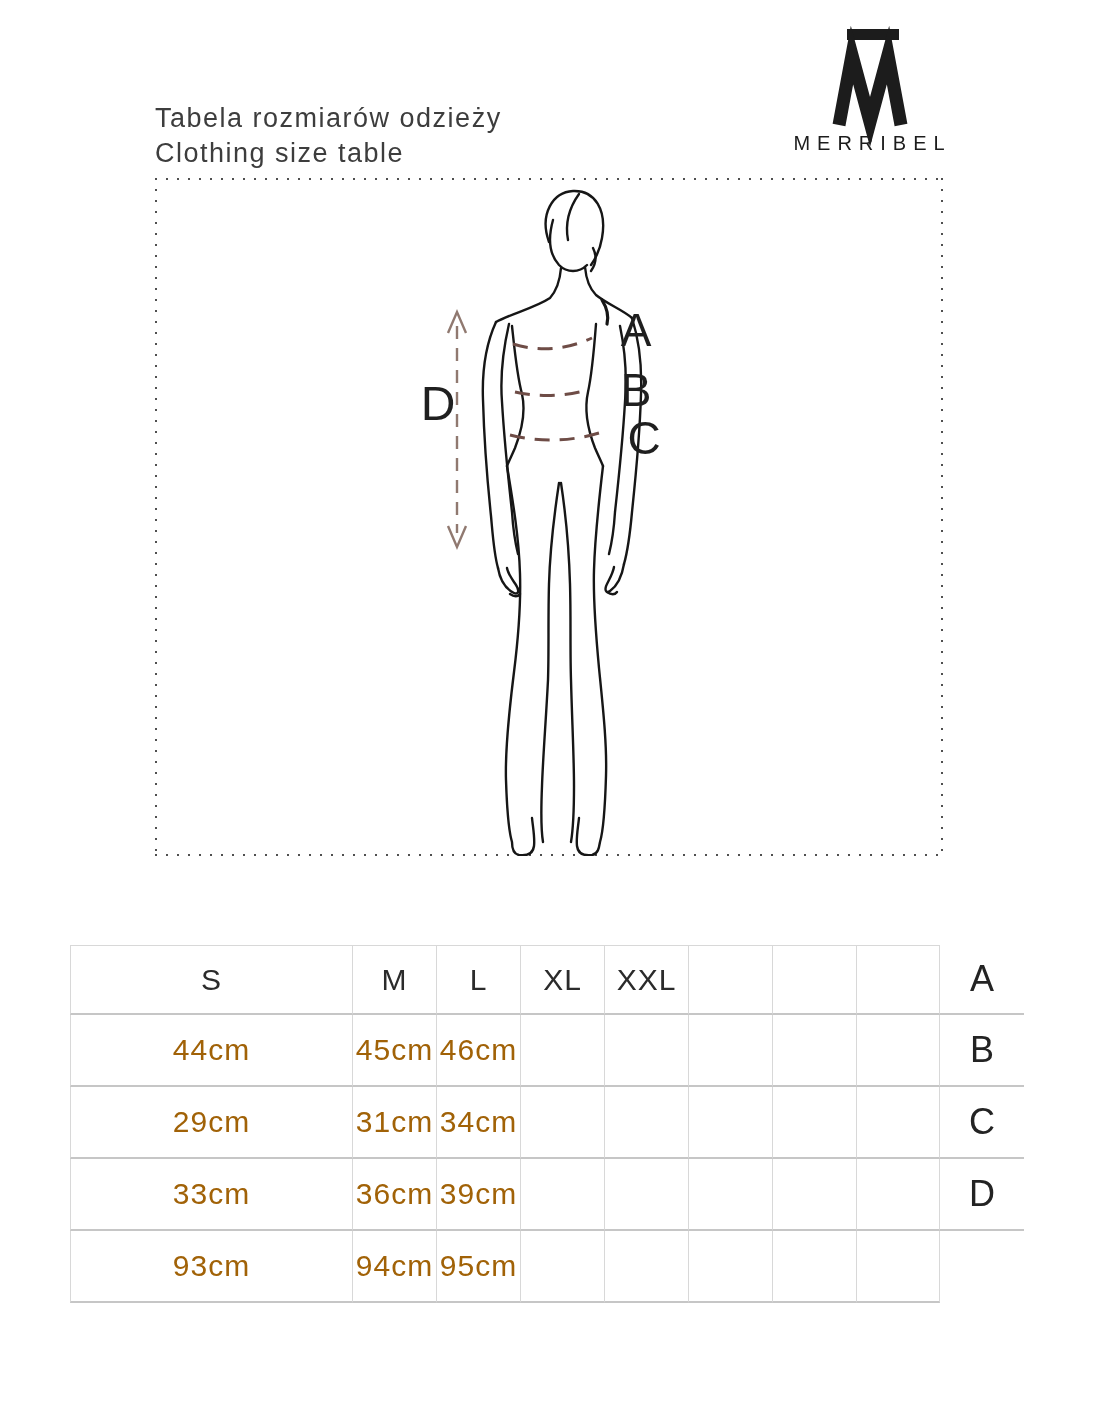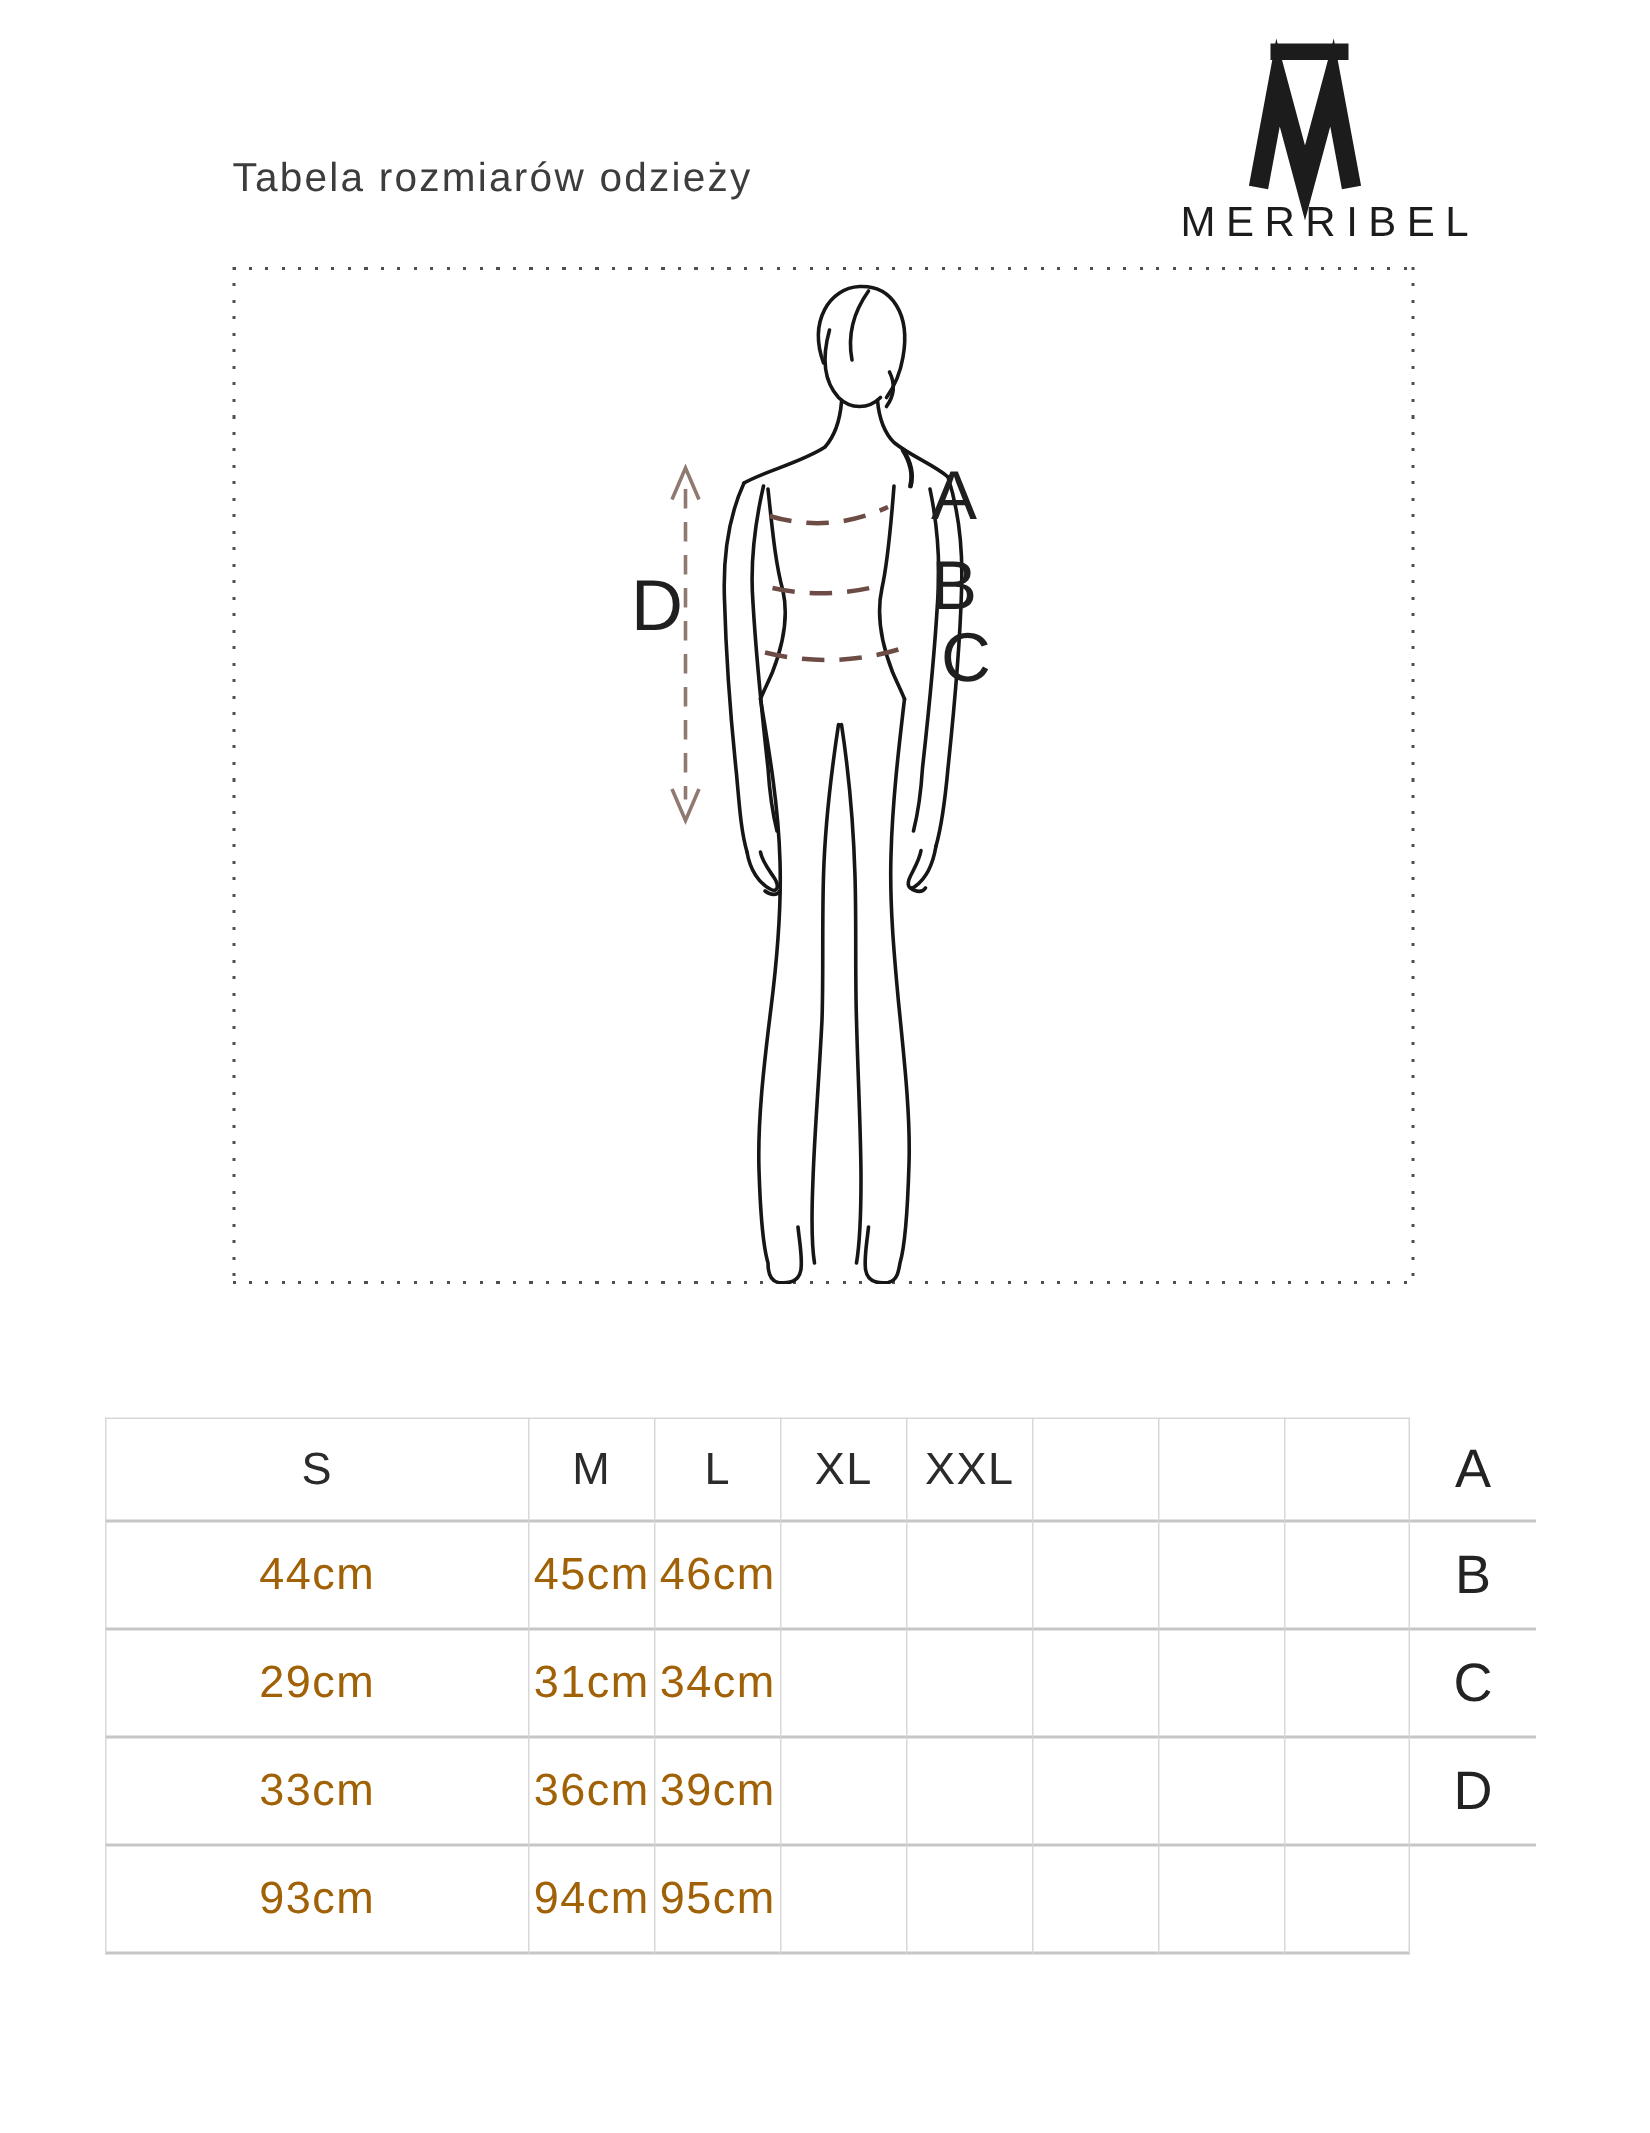--- a/index.html
+++ b/index.html
@@ -15,21 +15,21 @@
   .titles{
     position:absolute;left:155px;top:101px;
     font-size:27px;font-weight:300;color:#3d3d3d;
     letter-spacing:1.5px;line-height:35px;white-space:nowrap;
   }
   
   .logo{position:absolute;left:780px;top:25px;width:178px;height:140px;}
   .logo svg{display:block;}
   .brand-name{
     position:absolute;left:780px;top:132px;width:178px;
-    text-align:center;font-size:28px;font-weight:300;color:#1c1c1c;
+    text-align:center;font-size:20px;font-weight:300;color:#1c1c1c;
     letter-spacing:7px;text-indent:7px;white-space:nowrap;
   }
   
   .diagram{position:absolute;left:155px;top:178px;width:788px;height:678px;}
   .dot-h{position:absolute;left:0;width:788px;height:2px;
     background:repeating-linear-gradient(90deg,#4f4f4f 0 2px,transparent 2px 11px);}
   .dot-v{position:absolute;top:0;width:2px;height:678px;
     background:repeating-linear-gradient(180deg,#4f4f4f 0 2px,transparent 2px 11px);}
   .dot-top{top:0;} .dot-bottom{bottom:0;} .dot-left{left:0;} .dot-right{right:0;}
   .figure-svg{position:absolute;left:0;top:0;}
@@ -61,20 +61,21 @@
   .row-label{font-size:36px;color:#232323;}
   .value{font-size:30px;letter-spacing:1px;color:#a16207;white-space:nowrap;}
 </style>
 </head>
 <body>
 
 <div class="page">
 
   <div class="titles">
     <div>Tabela rozmiarów odzieży</div>
+    <div>Clothing size table</div>
   </div>
 
   <div class="logo">
     <svg width="178" height="140" viewBox="0 0 178 140">
       <rect x="67" y="4" width="52" height="11" fill="#1c1c1c"></rect>
       <path d="M 59 100 L 72 30 L 90 97 L 108 30 L 121 100" fill="none" stroke="#1c1c1c" stroke-width="13" stroke-linejoin="miter" stroke-miterlimit="8"></path>
     </svg>
   </div>
   <div class="brand-name">MERRIBEL</div>
 

